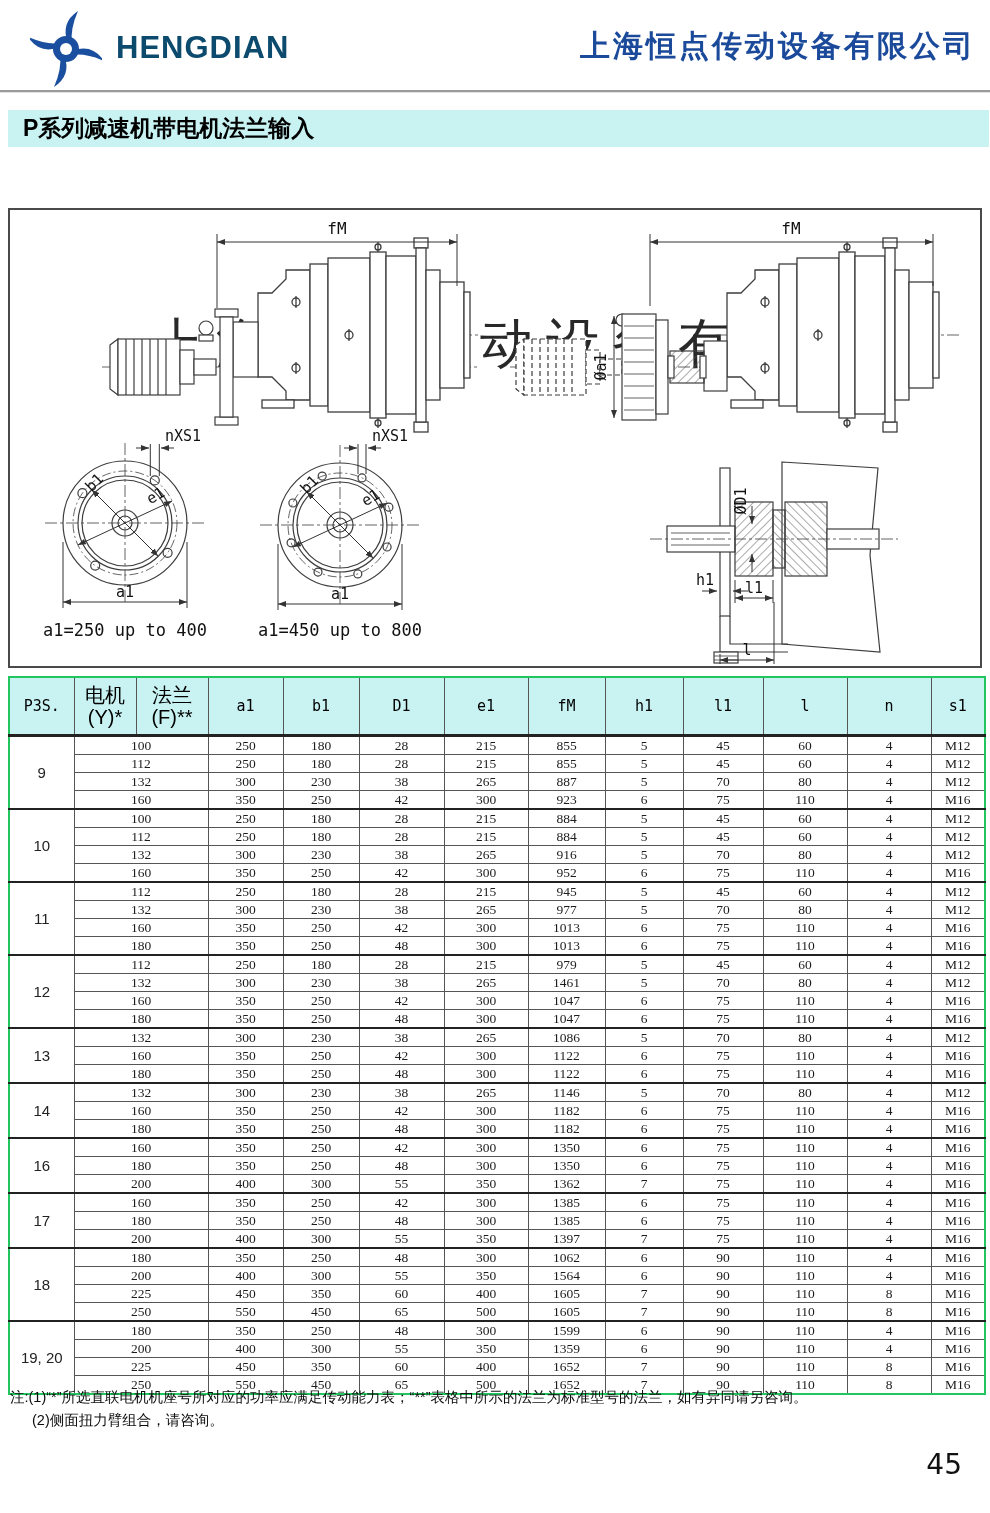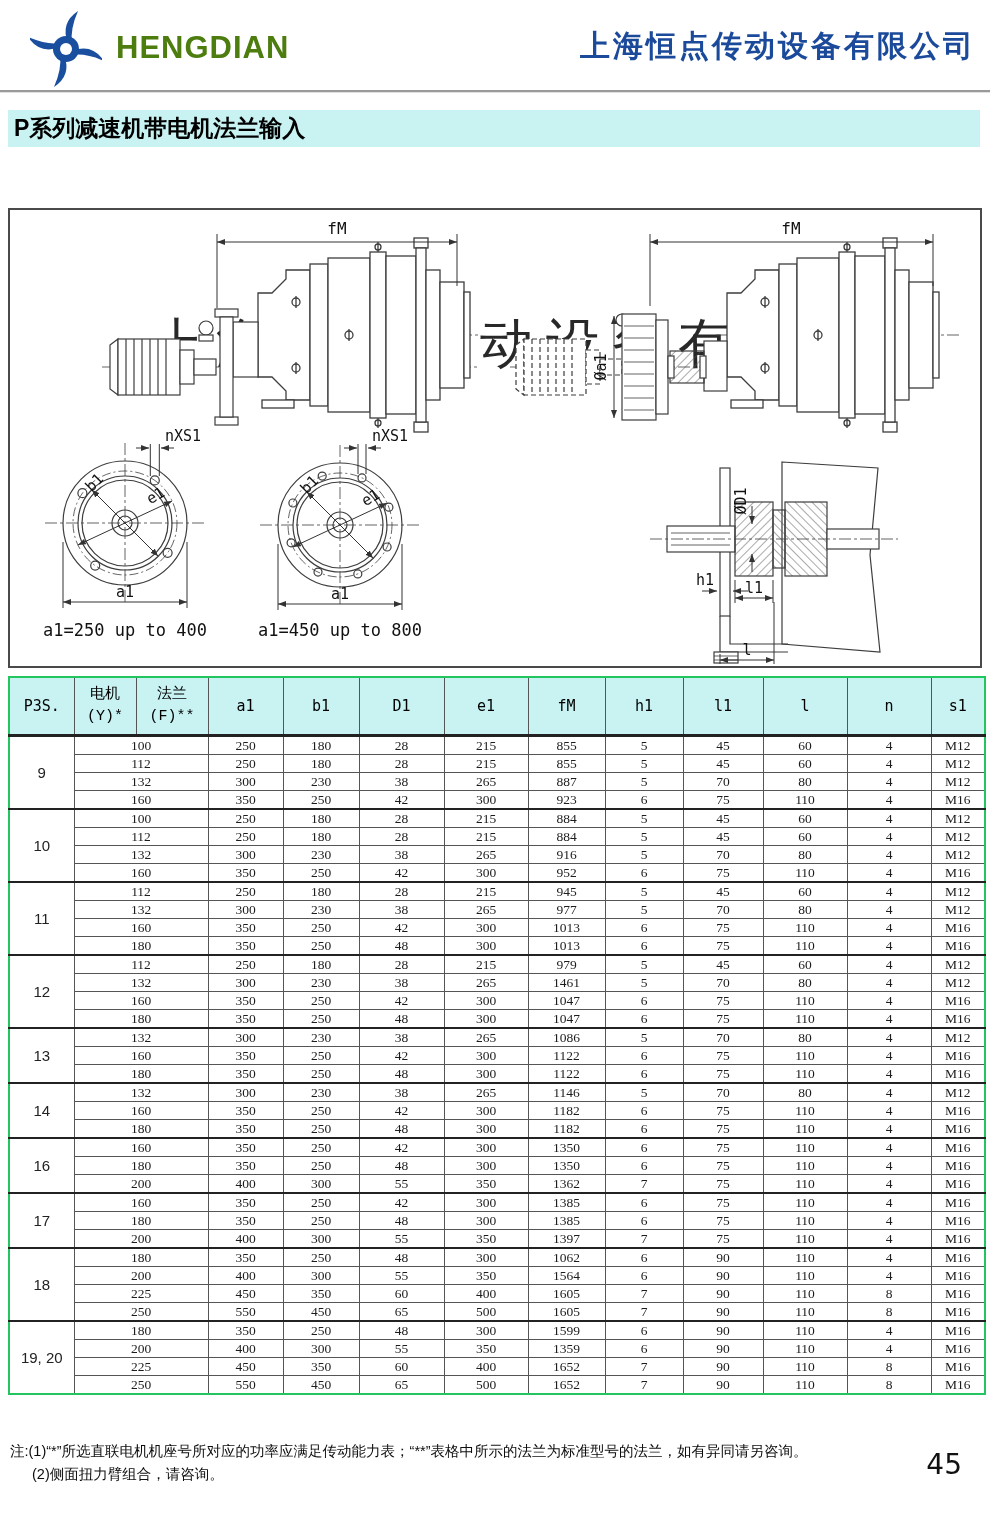--- a/index.html
+++ b/index.html
@@ -1,45 +1,45 @@
 <!DOCTYPE html>
 <html><head>
 <meta charset="utf-8">
 <style>
   html,body{margin:0;padding:0;background:#fff;}
   .page{position:relative;width:990px;height:1513px;background:#ffffff;overflow:hidden;
         font-family:"Liberation Sans",sans-serif;color:#111;}
   
   .logo-area{position:absolute;left:30px;top:6px;height:84px;display:flex;align-items:center;}
   .logo-mark{width:72px;height:80px;}
-  .logo-word{font-size:31px;font-weight:bold;color:#4d7c0f;letter-spacing:1px;margin-left:14px;
+  .logo-word{font-size:31px;font-weight:bold;color:#0c4a6e;letter-spacing:1px;margin-left:14px;
              font-family:"Liberation Sans",sans-serif;}
   .company{position:absolute;right:14px;top:26px;font-size:30px;font-weight:bold;color:#1b4a9b;
            font-family:"Liberation Serif",serif;letter-spacing:3px;}
   .hdr-rule{position:absolute;left:0;top:90px;width:990px;border-top:2px solid #9a9a9a;border-bottom:1px solid #e0e0e0;}
   
   .title-bar{position:absolute;left:8px;top:110px;width:966px;height:37px;background:#c9f3f3;
-             display:flex;align-items:center;padding-left:6px;font-size:23px;font-weight:bold;color:#000;}
+             display:flex;align-items:center;padding-left:15px;font-size:23px;font-weight:bold;color:#000;}
   .subtitle{position:absolute;left:8px;top:160px;font-size:21px;font-weight:bold;color:#000;}
   
   .frame{position:absolute;left:8px;top:208px;width:970px;height:456px;border:2px solid #4a4a4a;background:#fff;}
   
   .tbl-wrap{position:absolute;left:8px;top:676px;width:974px;}
   table.dims{border-collapse:collapse;table-layout:fixed;width:974px;border:2px solid #22c55e;}
   table.dims td{border:1px solid #555;text-align:center;vertical-align:middle;
                 height:17px;line-height:17px;padding:0;font-size:13.5px;
                 font-family:"Liberation Serif",serif;color:#1c1c1c;overflow:hidden;}
   table.dims thead td{background:#c9f3f3;height:56px;line-height:normal;
-                font-family:Liberation Mono, monospace;font-size:15px;color:#000;border-bottom:3px solid #222;}
+                font-family:Liberation Sans, sans-serif;font-size:20px;color:#000;border-bottom:3px solid #222;}
   table.dims thead td.lat{font-family:"DejaVu Sans Mono",monospace;font-size:15px;}
   table.dims td.p3s{font-size:15px;font-family:"Liberation Sans",sans-serif;color:#222;}
   tr.group-start td{border-top:2px solid #222;}
   .hd2{line-height:22px;}
   
-  .notes{position:absolute;left:10px;top:1440px;font-size:14.5px;color:#0d0d0d;line-height:23px;}
+  .notes{position:absolute;left:10px;top:1386px;font-size:14.5px;color:#0d0d0d;line-height:23px;}
   .notes .l2{margin-left:22px;}
   .pagenum{position:absolute;right:28px;top:1448px;font-size:28px;color:#111;
            font-family:"DejaVu Sans",sans-serif;}
   svg text{font-family:"DejaVu Sans Mono",monospace;fill:#111;}
 </style>
 </head>
 <body>
 
 <div class="page">
 

